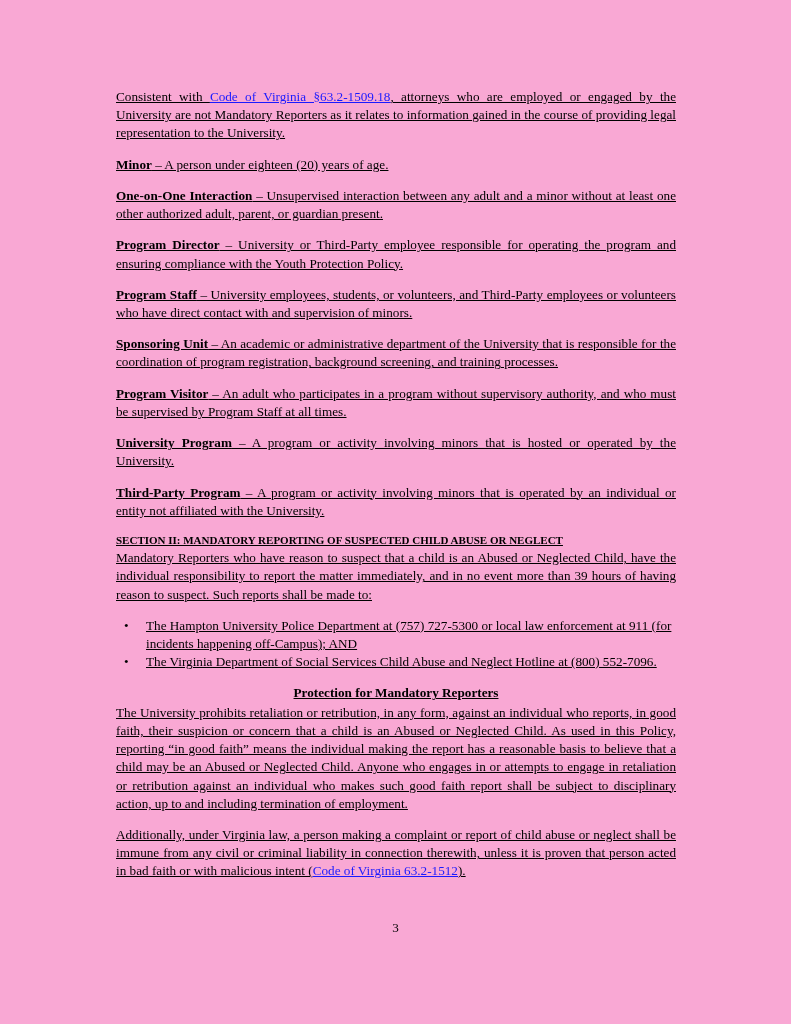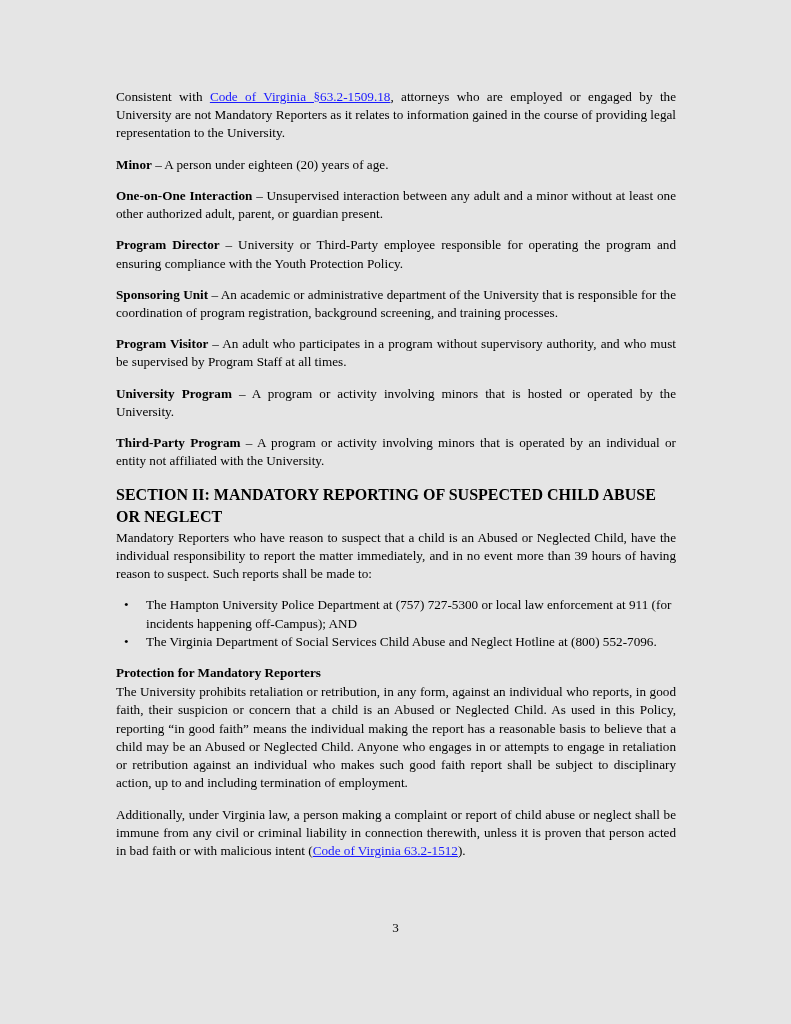--- a/index.html
+++ b/index.html
@@ -10,23 +10,24 @@
   body {
     width: 791px;
     height: 1024px;
     font-family: "Liberation Serif", serif;
     color: #000000;
   }
   .page {
     position: relative;
     width: 791px;
     height: 1024px;
-    background: #e5e5e5;
+    background: #f9a8d4;
     box-sizing: border-box;
     padding: 88px 116px 40px 116px;
+    text-decoration: underline;
   }
   .doc-body {
     width: 560px;
     font-size: 13.2px;
     line-height: 1.38;
     text-align: justify;
   }
   p.para {
     margin: 0 0 13px 0;
     text-align: justify;
@@ -36,26 +37,26 @@
     font-weight: bold;
   }
   .link {
     color: #1a1aff;
     text-decoration: underline;
   }
   .section-head {
     font-weight: bold;
     margin: 0 0 1px 0;
     text-align: left;
-    font-size: 16px;
+    font-size: 11px;
   }
   .sub-head {
     font-weight: bold;
     margin: 0 0 1px 0;
-    text-align: left;
+    text-align: center;
     font-size: 13.2px;
   }
   ul.bullets {
     margin: 0 0 13px 0;
     padding-left: 30px;
     list-style: none;
   }
   ul.bullets li {
     position: relative;
     margin: 0 0 0 0;
@@ -84,20 +85,21 @@
   <div class="doc-body">
 
     <p class="para"><span>Consistent with </span><a class="link" href="#">Code of Virginia §63.2-1509.18</a><span>, attorneys who are employed or engaged by the University are not Mandatory Reporters as it relates to information gained in the course of providing legal representation to the University.</span></p>
 
     <p class="para"><span class="term">Minor</span><span> – A person under eighteen (20) years of age.</span></p>
 
     <p class="para"><span class="term">One-on-One Interaction</span><span> – Unsupervised interaction between any adult and a minor without at least one other authorized adult, parent, or guardian present.</span></p>
 
     <p class="para"><span class="term">Program Director</span><span> – University or Third-Party employee responsible for operating the program and ensuring compliance with the Youth Protection Policy.</span></p>
 
+    <p class="para"><span class="term">Program Staff</span><span> – University employees, students, or volunteers, and Third-Party employees or volunteers who have direct contact with and supervision of minors.</span></p>
 
     <p class="para"><span class="term">Sponsoring Unit</span><span> – An academic or administrative department of the University that is responsible for the coordination of program registration, background screening, and training processes.</span></p>
 
     <p class="para"><span class="term">Program Visitor</span><span> – An adult who participates in a program without supervisory authority, and who must be supervised by Program Staff at all times.</span></p>
 
     <p class="para"><span class="term">University Program</span><span> – A program or activity involving minors that is hosted or operated by the University.</span></p>
 
     <p class="para"><span class="term">Third-Party Program</span><span> – A program or activity involving minors that is operated by an individual or entity not affiliated with the University.</span></p>
 
     <p class="section-head">SECTION II: MANDATORY REPORTING OF SUSPECTED CHILD ABUSE OR NEGLECT</p>

